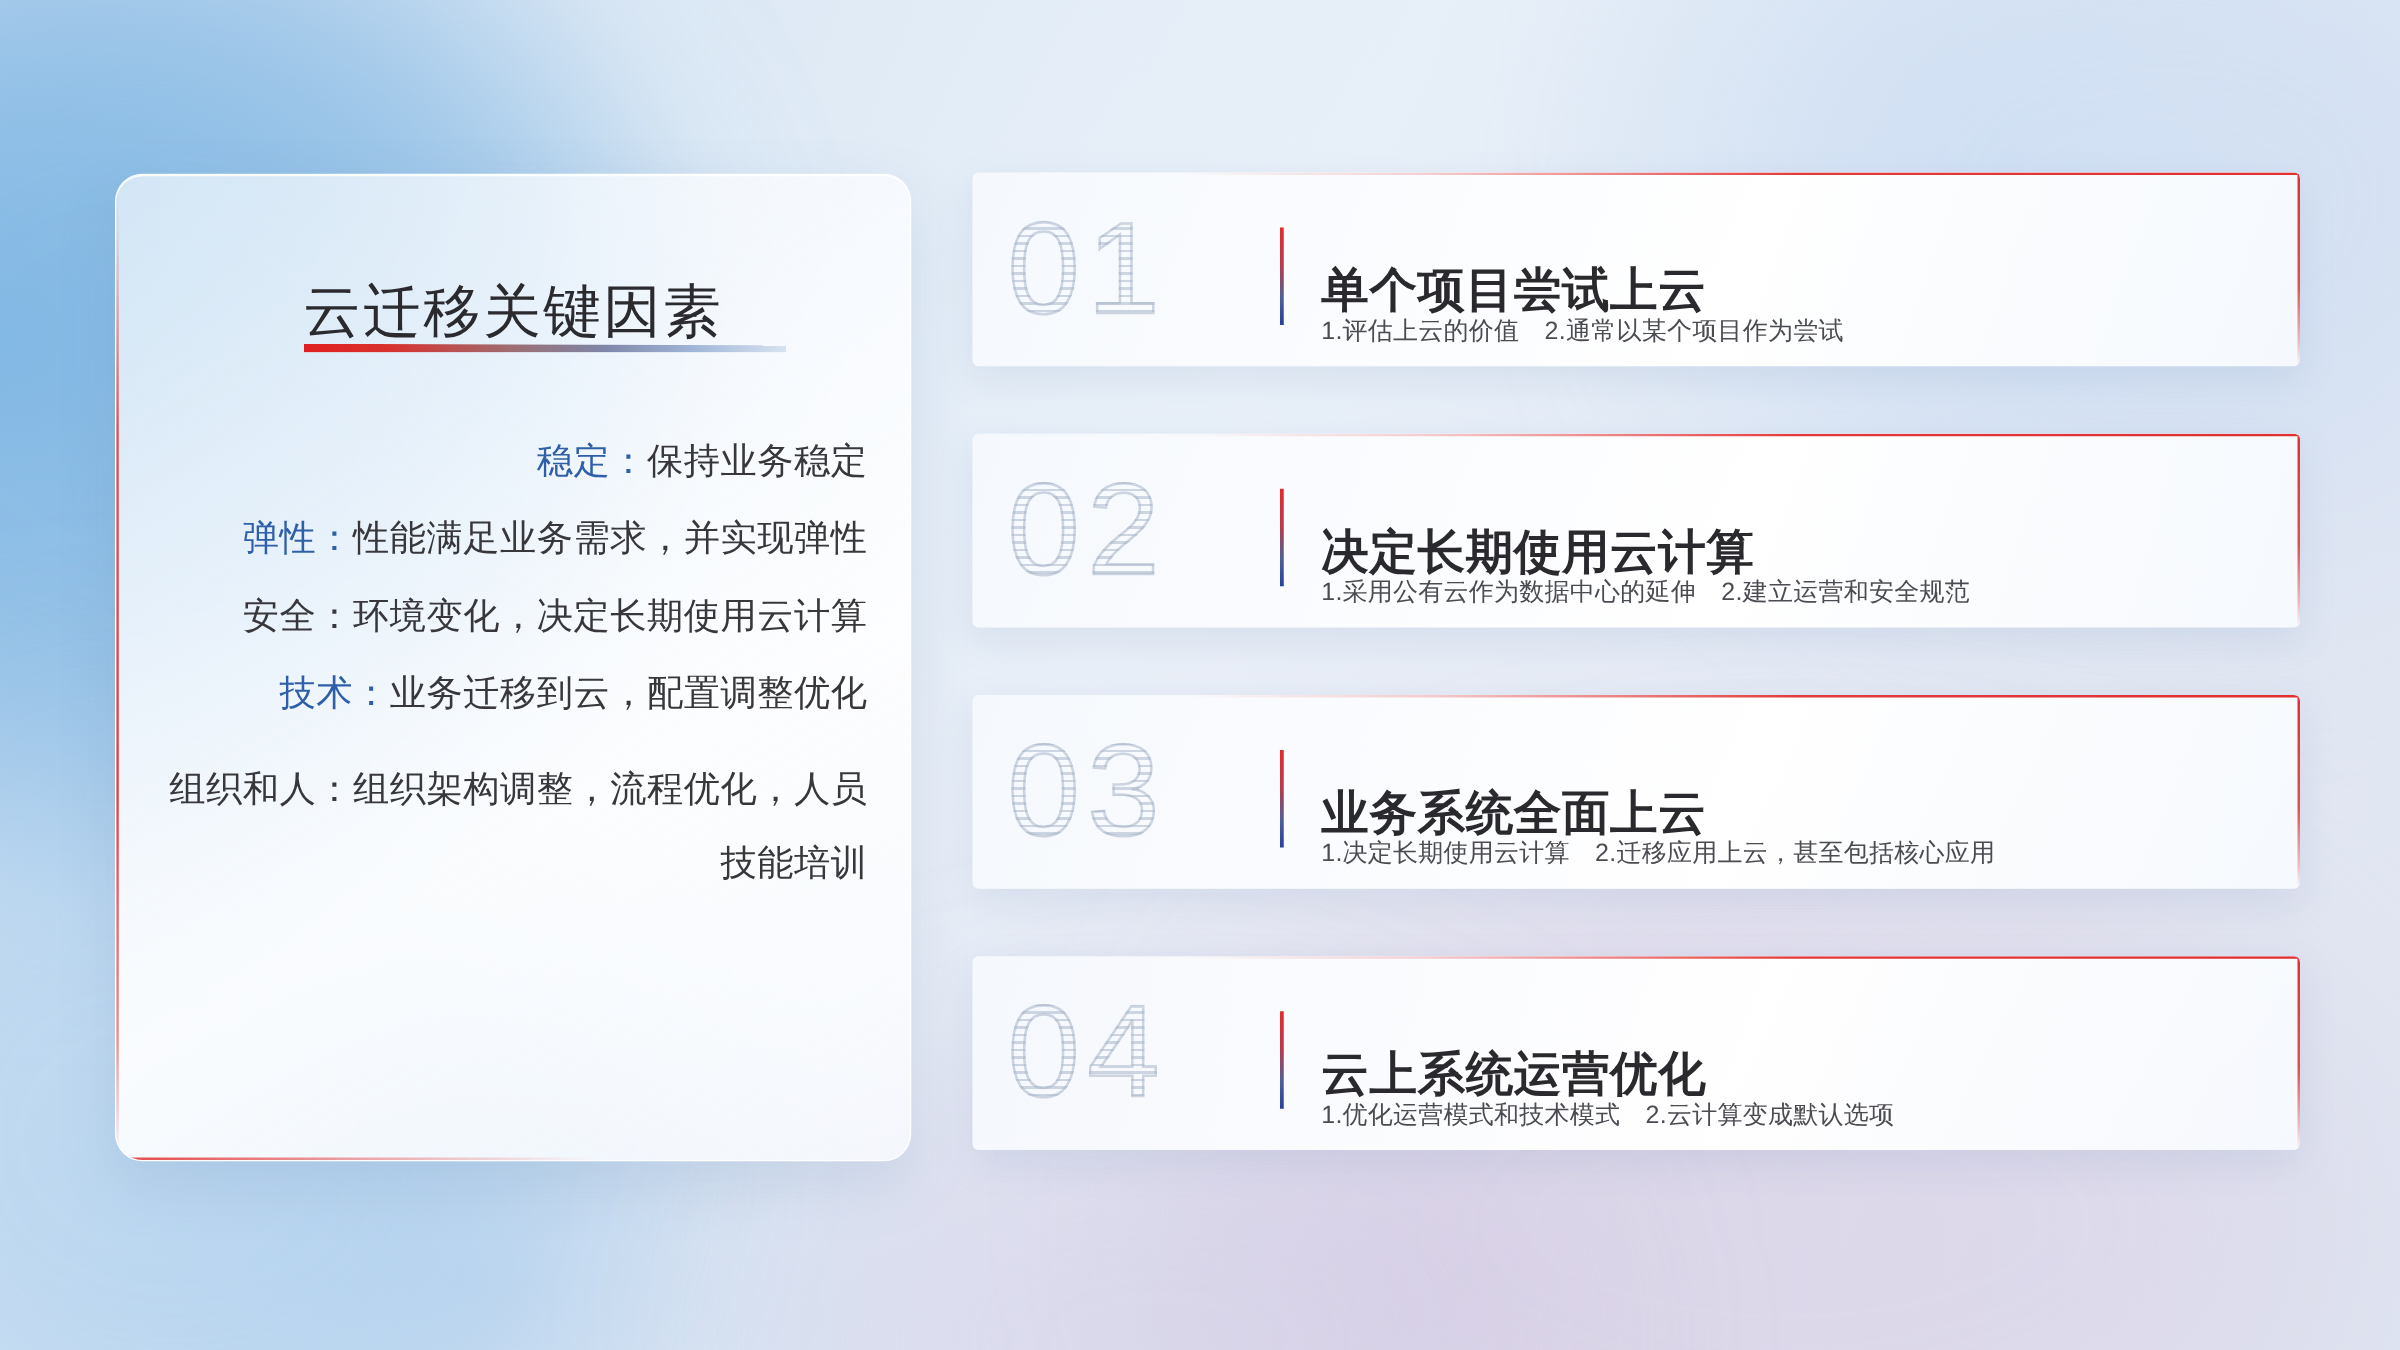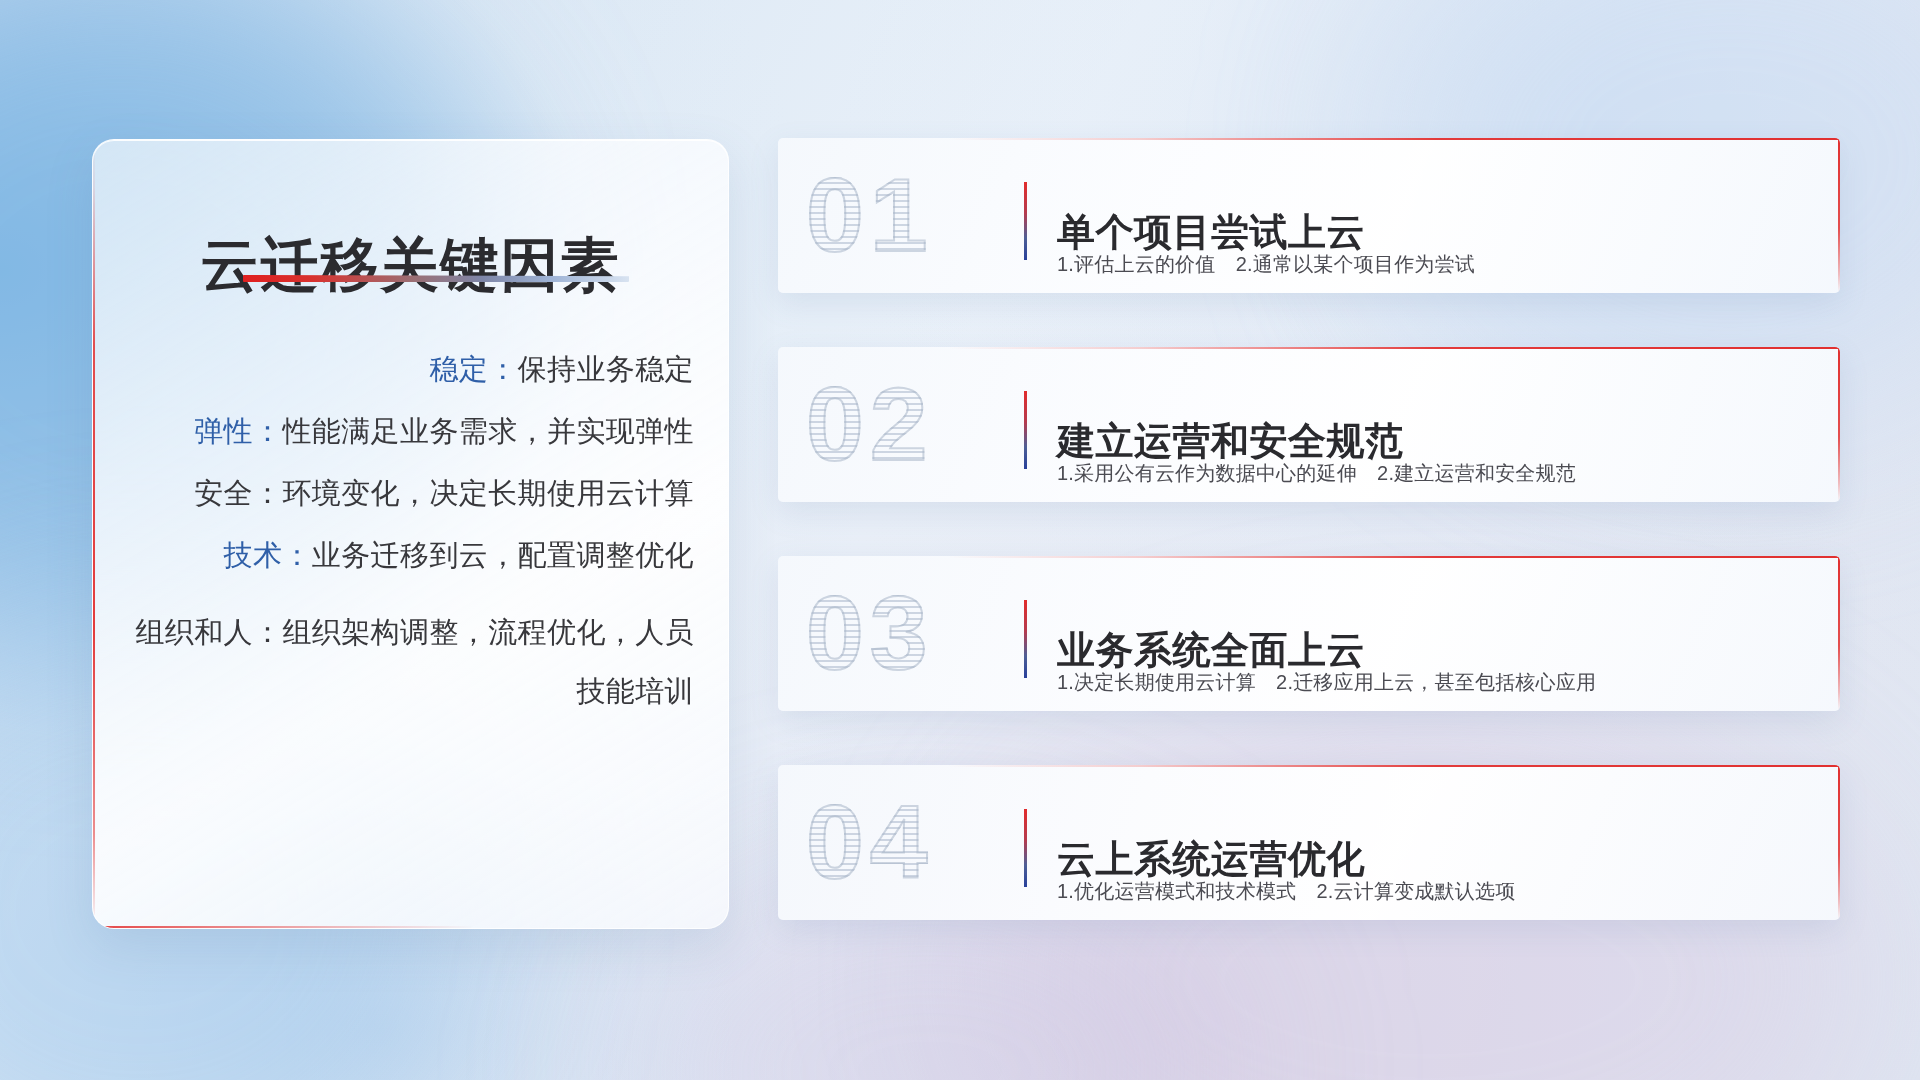--- a/index.html
+++ b/index.html
@@ -49,22 +49,22 @@
   }
   #left-panel .edge-red-b {
     position: absolute; left: 0; right: 40%; bottom: 0; height: 2px;
     background: linear-gradient(90deg, rgba(226,50,50,0.9) 0%, rgba(226,50,50,0.35) 60%, rgba(255,255,255,0) 100%);
   }
 
   #panel-title {
     position: absolute;
     left: 0; right: 0; top: 48px;
     text-align: center;
-    font-size: 58px;
-    font-weight: 700;
+    font-size: 46px;
+    font-weight: 400;
     letter-spacing: 2px;
     color: #2b2b2f;
   }
   #title-rule {
     position: absolute;
     left: 150px; top: 135px;
     width: 386px; height: 7px;
     background: linear-gradient(90deg, #e02020 0%, #d8322f 18%, #9b6f74 44%, #7e86a8 62%, #9fb4d6 80%, #d8e3f1 100%);
     clip-path: polygon(0 0, 100% 18%, 100% 100%, 0 100%);
     border-radius: 1px;
@@ -107,21 +107,21 @@
   .card .right-rule {
     position: absolute; right: 0; top: 0; bottom: 0; width: 2px;
     background: linear-gradient(180deg, rgba(225,48,48,1) 0%, rgba(225,48,48,0.85) 58%, rgba(225,48,48,0.30) 88%, rgba(255,255,255,0) 100%);
   }
 
   .card-num {
     position: absolute;
     left: 28px; top: 14px;
     width: 210px; height: 126px;
     font-size: 104px;
-    font-weight: 700;
+    font-weight: 400;
     letter-spacing: 6px;
     line-height: 126px;
     color: transparent;
     -webkit-text-stroke: 2px rgba(120,140,168,0.55);
     background-image: repeating-linear-gradient(
         180deg,
         rgba(122,142,172,0.55) 0px,
         rgba(122,142,172,0.55) 2px,
         rgba(255,255,255,0) 2px,
         rgba(255,255,255,0) 6px);
@@ -201,21 +201,21 @@
       <div class="card-bar"></div>
       <h2 class="card-title">单个项目尝试上云</h2>
       <p class="card-sub">1.评估上云的价值　2.通常以某个项目作为尝试</p>
     </article>
 
     <article class="card">
       <div class="top-rule"></div>
       <div class="right-rule"></div>
       <div class="card-num">02</div>
       <div class="card-bar"></div>
-      <h2 class="card-title">建立运营和安全规范</h2>
+      <h2 class="card-title">决定长期使用云计算</h2>
       <p class="card-sub">1.采用公有云作为数据中心的延伸　2.建立运营和安全规范</p>
     </article>
 
     <article class="card">
       <div class="top-rule"></div>
       <div class="right-rule"></div>
       <div class="card-num">03</div>
       <div class="card-bar"></div>
       <h2 class="card-title">业务系统全面上云</h2>
       <p class="card-sub">1.决定长期使用云计算　2.迁移应用上云，甚至包括核心应用</p>

